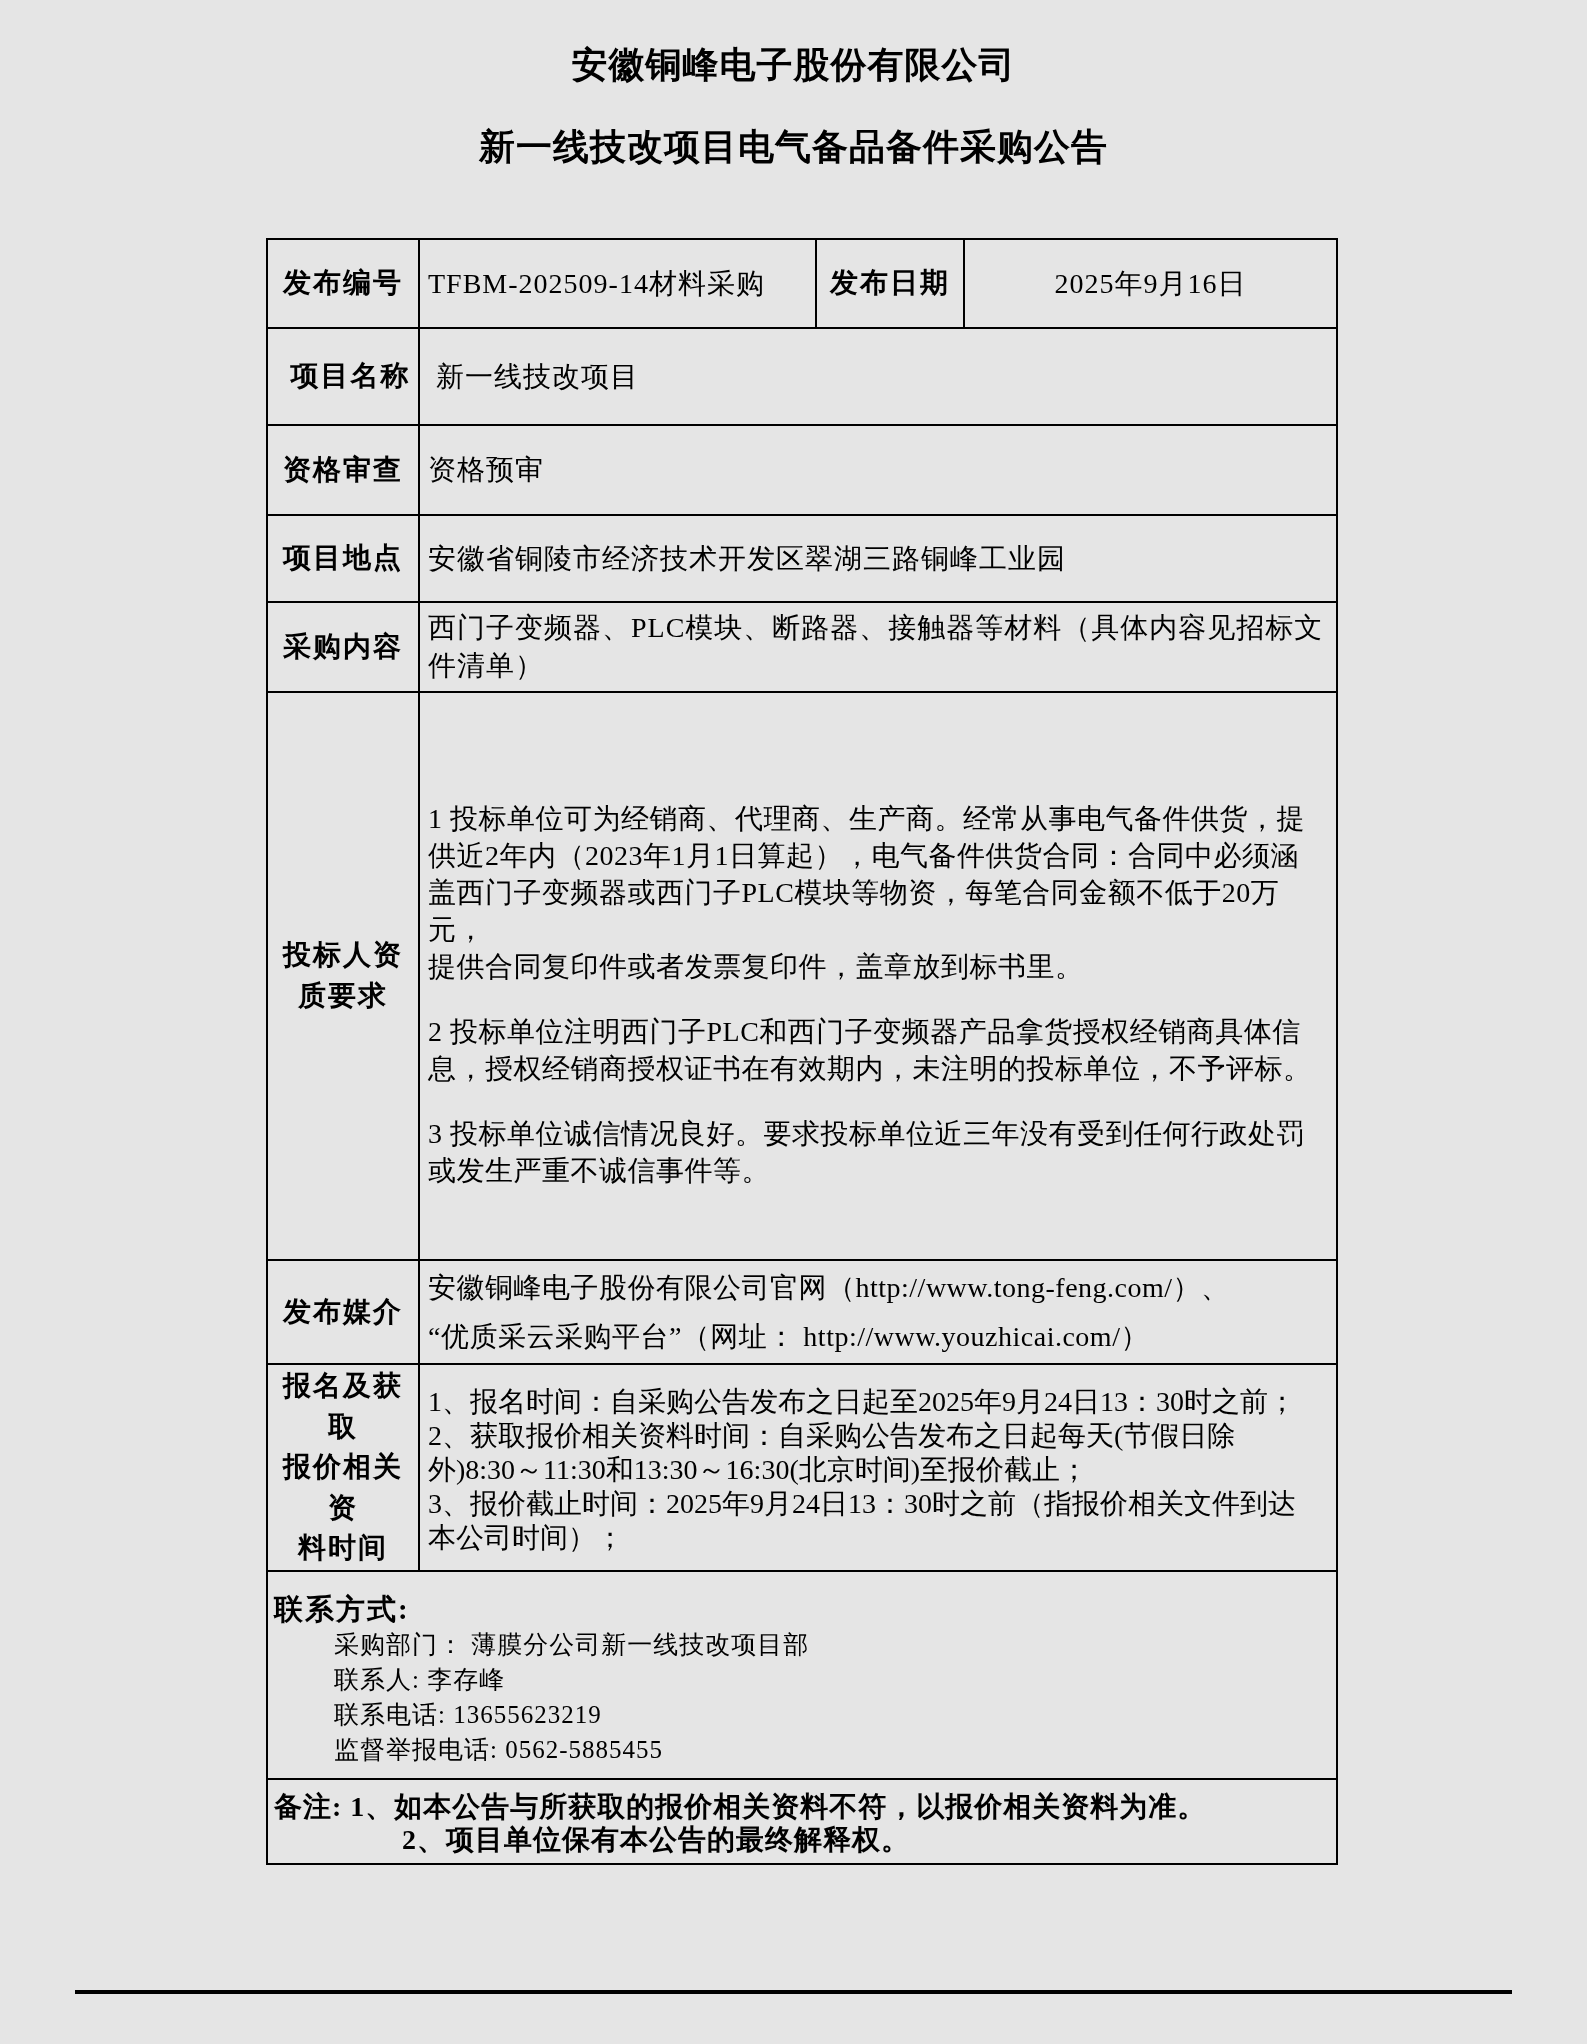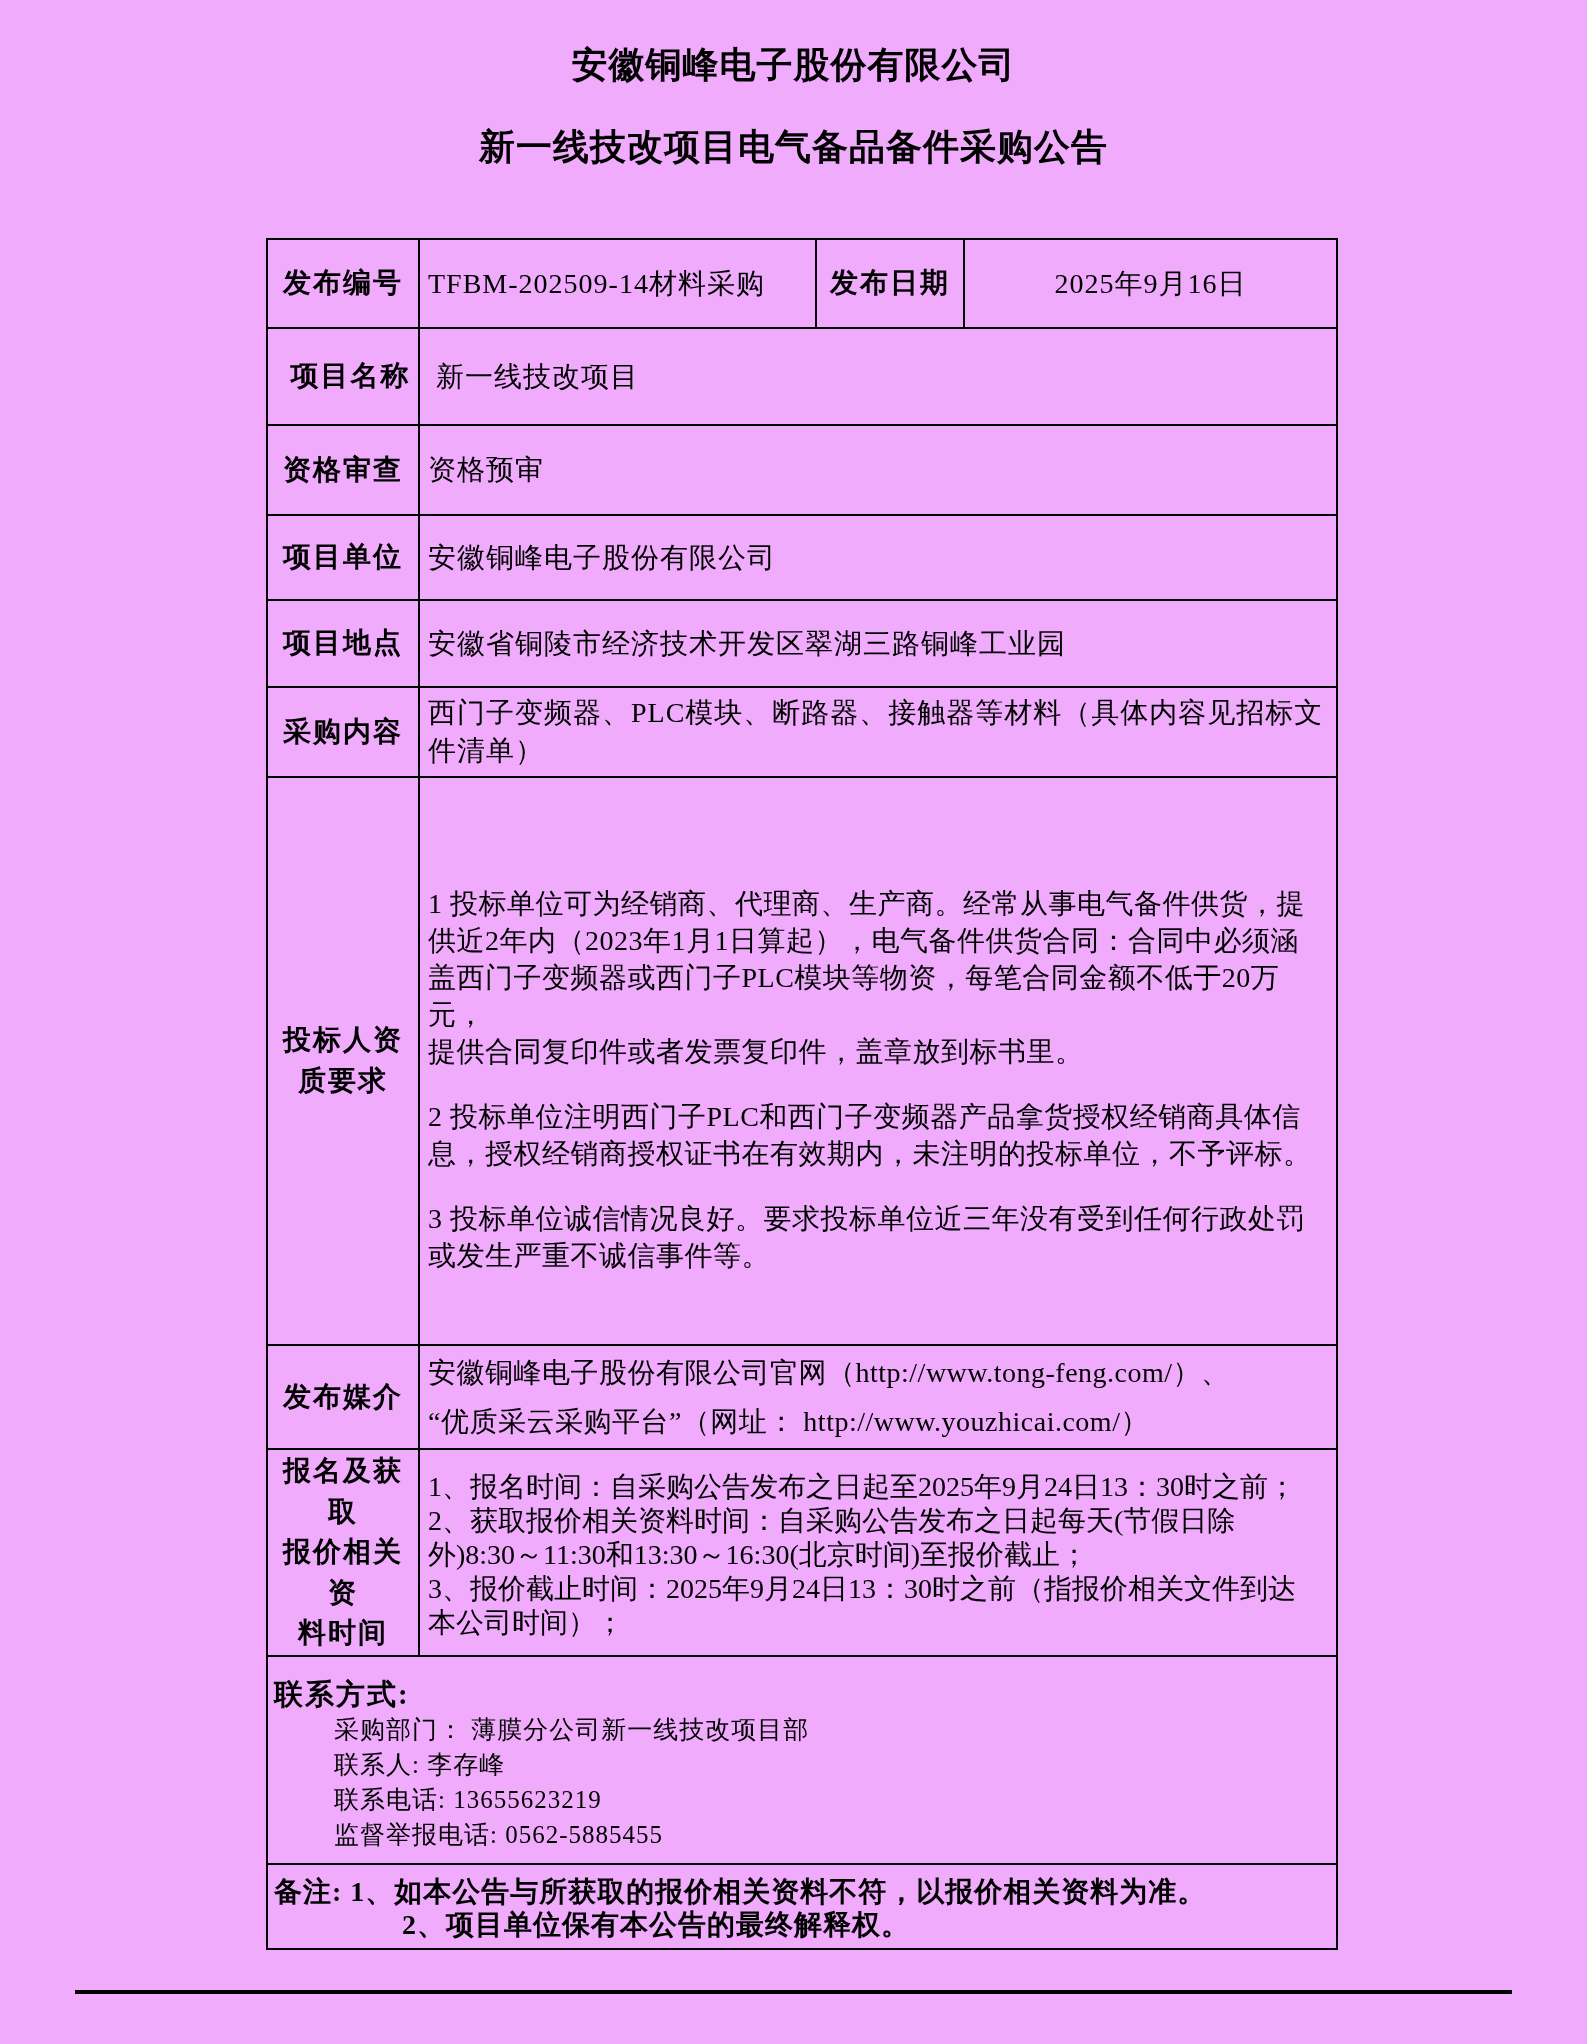--- a/index.html
+++ b/index.html
@@ -4,21 +4,21 @@
 <style>
   html, body {
     margin: 0;
     padding: 0;
     background: #ffffff;
   }
   .page {
     position: relative;
     width: 1587px;
     height: 2044px;
-    background: #f0abfc;
+    background: #e5e5e5;
     font-family: "Liberation Serif", "DejaVu Serif", serif;
     color: #000000;
   }
   .doc-title {
     position: absolute;
     top: 44px;
     left: 0;
     width: 100%;
     text-align: center;
     font-size: 36px;
@@ -158,24 +158,20 @@
     <tr class="r2">
       <td class="lab">项目名称</td>
       <td class="val spread" colspan="3">新一线技改项目</td>
     </tr>
 
     <tr class="r3">
       <td class="lab">资格审查</td>
       <td class="val spread" colspan="3">资格预审</td>
     </tr>
 
-    <tr class="r4">
-      <td class="lab">项目单位</td>
-      <td class="val spread" colspan="3">安徽铜峰电子股份有限公司</td>
-    </tr>
 
     <tr class="r5">
       <td class="lab">项目地点</td>
       <td class="val" colspan="3">安徽省铜陵市经济技术开发区翠湖三路铜峰工业园</td>
     </tr>
 
     <tr class="r6">
       <td class="lab">采购内容</td>
       <td class="val ml" colspan="3">西门子变频器、PLC模块、断路器、接触器等材料（具体内容见招标文
 件清单）</td>

